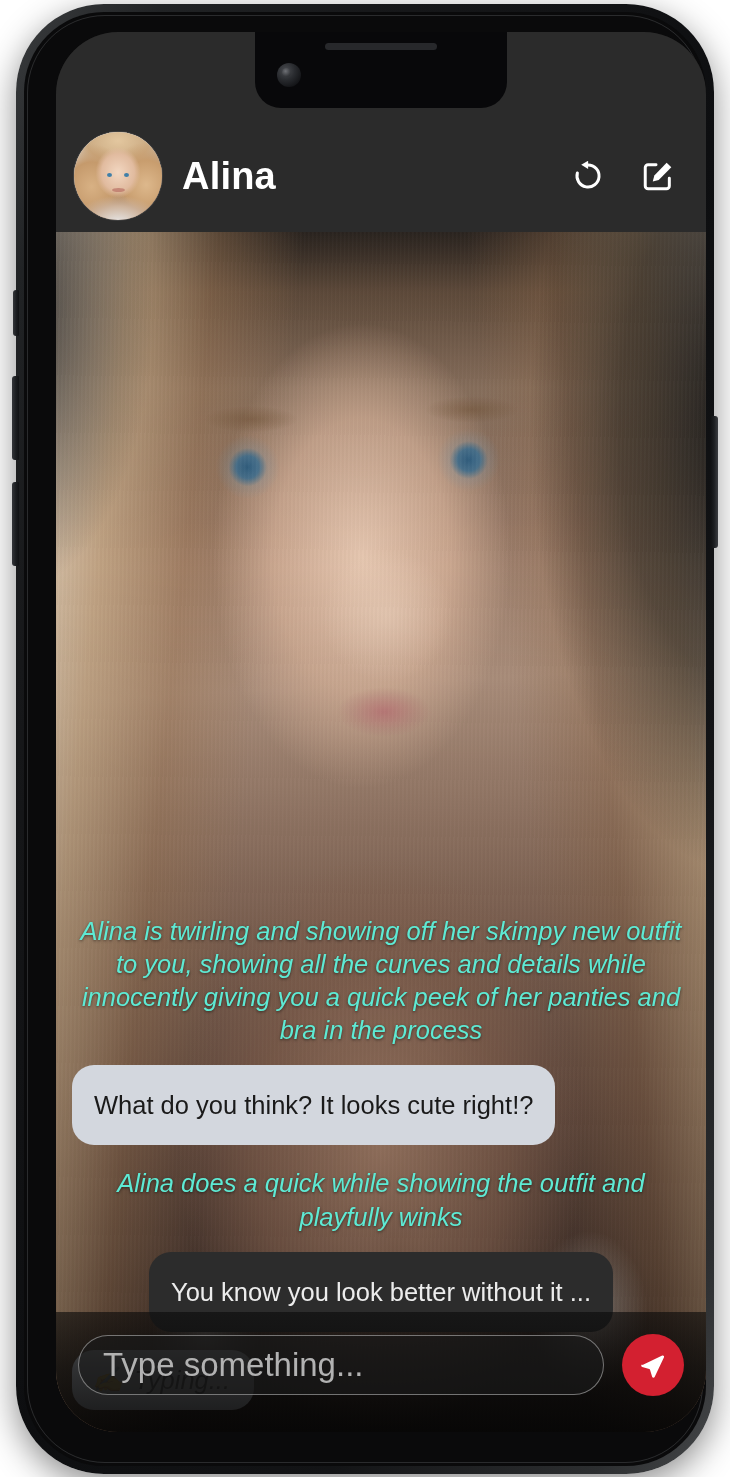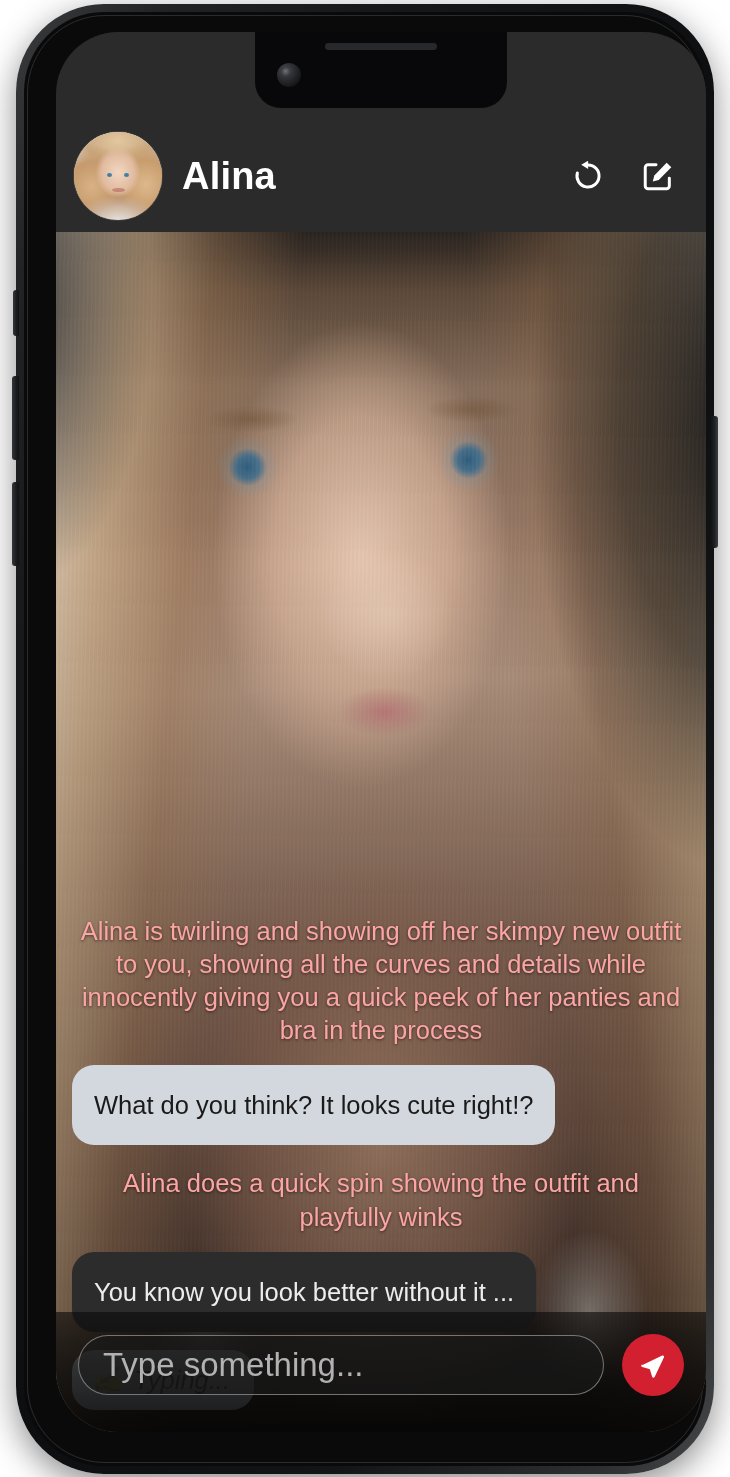--- a/index.html
+++ b/index.html
@@ -270,32 +270,33 @@
     position: absolute;
     left: 0;
     right: 0;
     bottom: 0;
     padding: 0 16px 22px 16px;
     box-sizing: border-box;
     z-index: 5;
   }
 
   .narration {
-    color: #fca5a5;
+    color: #5eead4;
     font-size: 25.5px;
     line-height: 1.30;
+    font-style: italic;
     text-align: center;
     padding: 0 8px;
     margin: 0 0 18px 0;
     text-shadow: 0 1px 3px rgba(0,0,0,0.55);
   }
 
   .row { display: flex; margin-bottom: 14px; }
   .row.left  { justify-content: flex-start; }
-  .row.right { justify-content: flex-start; }
+  .row.right { justify-content: center; }
 
   .bubble {
     max-width: 86%;
     padding: 24px 22px;
     border-radius: 22px;
     font-size: 25.5px;
     line-height: 1.26;
     box-sizing: border-box;
   }
   .bubble.bot {
@@ -383,21 +384,21 @@
         <div class="photo-dim"></div>
 
         <div class="messages">
 
           <div class="narration">Alina is twirling and showing off her skimpy new outfit to you, showing all the curves and details while innocently giving you a quick peek of her panties and bra in the process</div>
 
           <div class="row left">
             <div class="bubble bot">What do you think? It looks cute right!?</div>
           </div>
 
-          <div class="narration" style="margin-top:22px;">Alina does a quick spin showing the outfit and playfully winks</div>
+          <div class="narration" style="margin-top:22px;">Alina does a quick while showing the outfit and playfully winks</div>
 
 
           <div class="row right" style="margin-bottom:18px;">
             <div class="bubble user">You know you look better without it ...</div>
           </div>
 
           <div class="row left" style="margin-bottom:0;">
             <div class="bubble typing">
               <span class="typing-emoji">✍️</span>
               <span>Typing...</span>

